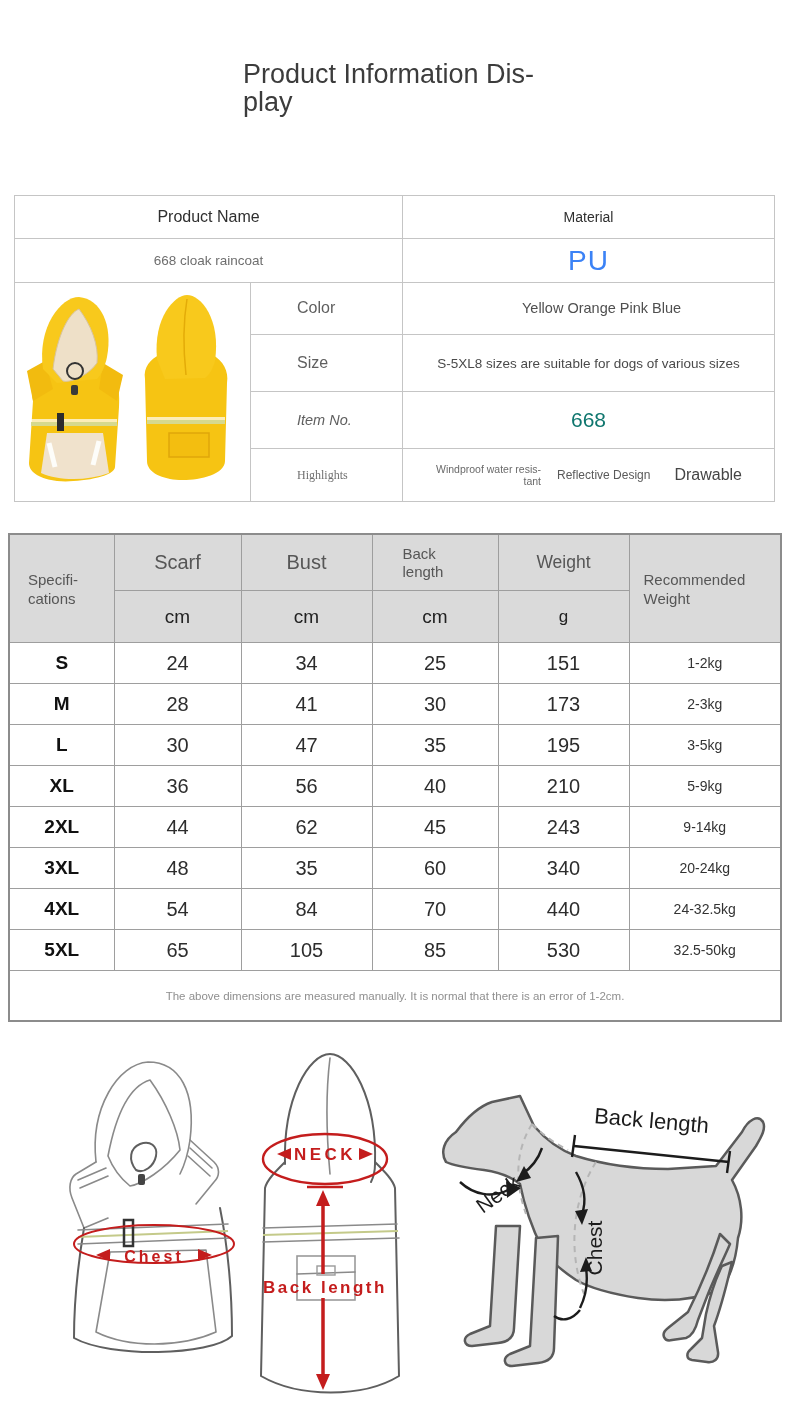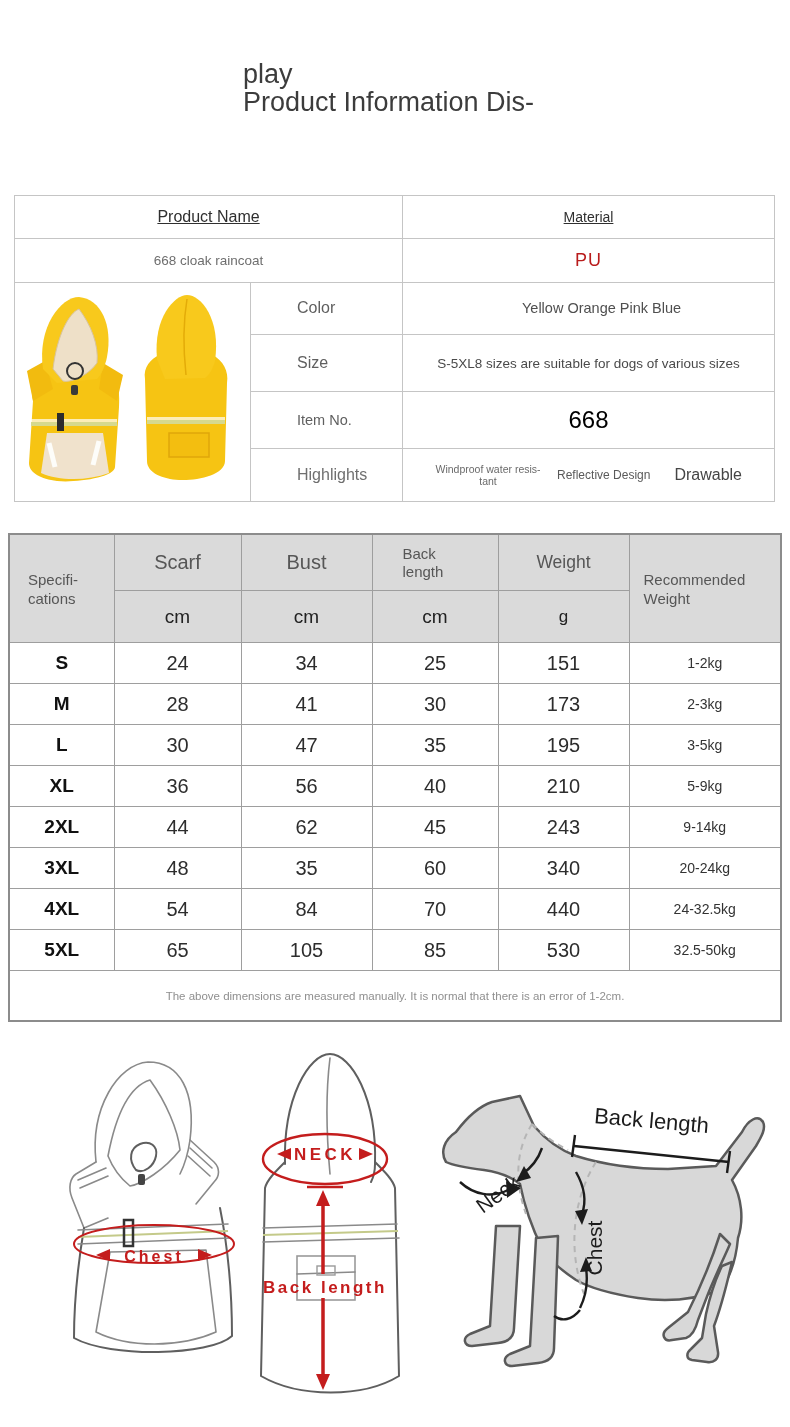--- a/index.html
+++ b/index.html
@@ -12,32 +12,32 @@
   .subtitle{position:absolute;left:0;top:130px;width:790px;text-align:center;
             color:#a6a6a6;font-size:17px;letter-spacing:1.5px;}
 
   
   table{border-collapse:collapse;table-layout:fixed;}
   .info-table{position:absolute;left:14px;top:195px;width:760px;}
   .info-table td{border:1px solid #c5c5c5;text-align:center;vertical-align:middle;
                  padding:0;overflow:hidden;}
   .r1 td{height:42px;} .r2 td{height:43px;} .r3 td{height:50px;padding-left:26px;}
   .r4 td{height:56px;} .r5 td{height:55px;} .r6 td{height:51px;}
-  .c-head{font-size:16px;color:#2f2f2f;text-decoration:underline;}
+  .c-head{font-size:16px;color:#2f2f2f;}
   .c-head-sm{font-size:14px;}
   .c-namev{font-size:13.5px;color:#6e6e6e;}
-  .c-pu{font-size:18px;color:#b91c1c;letter-spacing:1px;}
+  .c-pu{font-size:28px;color:#3b82f6;letter-spacing:1px;}
   .lbl{text-align:left !important;padding-left:46px !important;color:#5f5f5f;font-size:16px;}
-  .lbl-md{font-size:14.5px;} .lbl-sm{font-size:16px;color:#6f6f6f;}
+  .lbl-md{font-size:14.5px;font-style:italic;} .lbl-sm{font-size:12px;color:#6f6f6f;font-family:Liberation Serif, serif;}
   .val{font-size:14.5px;color:#4f4f4f;}
   .val-sm{font-size:13.5px;color:#4a4a4a;}
-  .val-big{font-size:24px;color:#000000;}
+  .val-big{font-size:21px;color:#0f766e;}
   .hl-cell{vertical-align:middle;}
   .hl-wrap{display:flex;align-items:center;justify-content:center;gap:16px;}
-  .hl1{font-size:10.5px;color:#6a6a6a;width:106px;text-align:center;white-space:pre-line;line-height:12px;}
+  .hl1{font-size:10.5px;color:#6a6a6a;width:106px;text-align:right;white-space:pre-line;line-height:12px;}
   .hl2{font-size:12px;color:#5a5a5a;}
   .hl3{font-size:16px;color:#454545;margin-left:8px;}
   .photo-cell{padding:0 !important;}
 
   
   .size-table{position:absolute;left:8px;top:533px;width:772px;border:2px solid #8c8c8c;}
   .size-table th,.size-table td{border:1px solid #9e9e9e;text-align:center;
                                 vertical-align:middle;padding:0;}
   .size-table thead th{background:#dadada;font-weight:normal;color:#565656;}
   .th-spec{font-size:15px;text-align:left !important;padding-left:18px !important;
@@ -60,22 +60,22 @@
   .blk-label{fill:#1c1c1c;font-family:"Liberation Sans",sans-serif;}
   .sketch{stroke:#8a8a8a;fill:none;stroke-width:1.6;stroke-linejoin:round;stroke-linecap:round;}
   .sketch-d{stroke:#5f5f5f;fill:none;stroke-width:2;stroke-linejoin:round;stroke-linecap:round;}
 </style>
 </head>
 <body>
 
 <div class="page">
 
   <div class="title">
+    <div>Product Information Dis-</div>
     <div>play</div>
-    <div>Product Information Dis-</div>
   </div>
 
   <table class="info-table">
     <colgroup>
         <col style="width:236px">
         <col style="width:152px">
         <col style="width:372px">
       </colgroup>
     <tbody>
         <tr class="r1">

